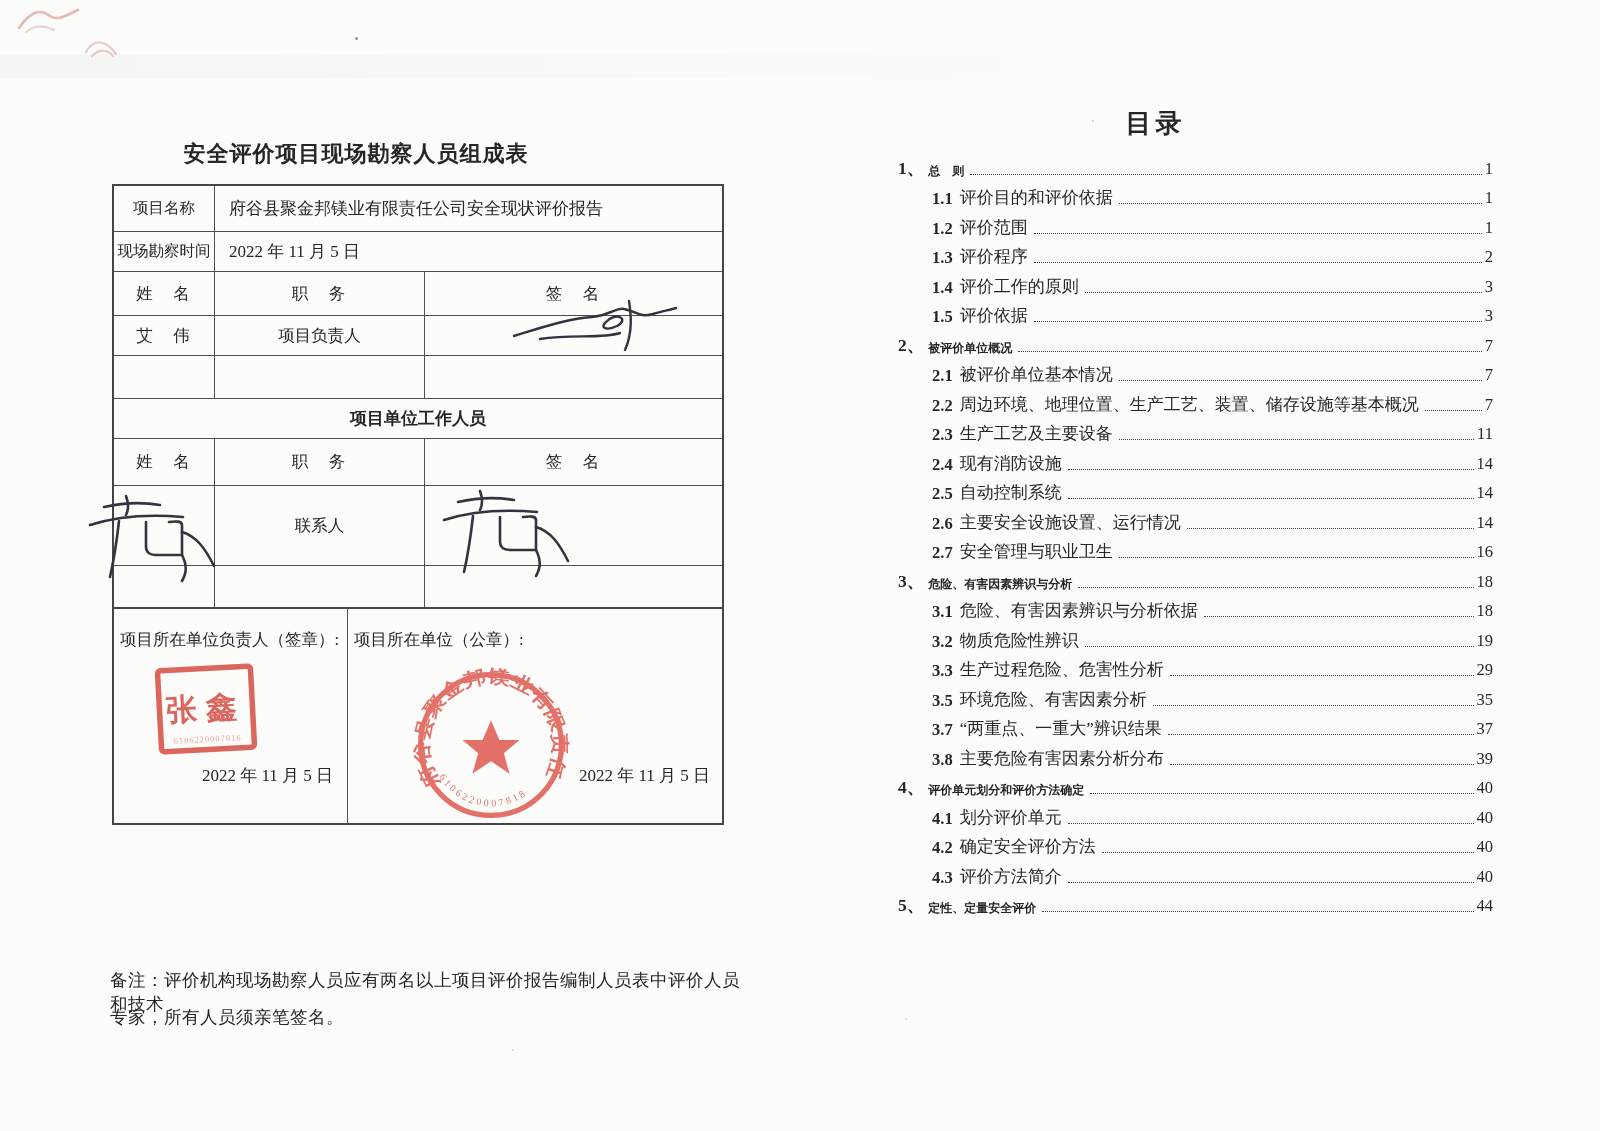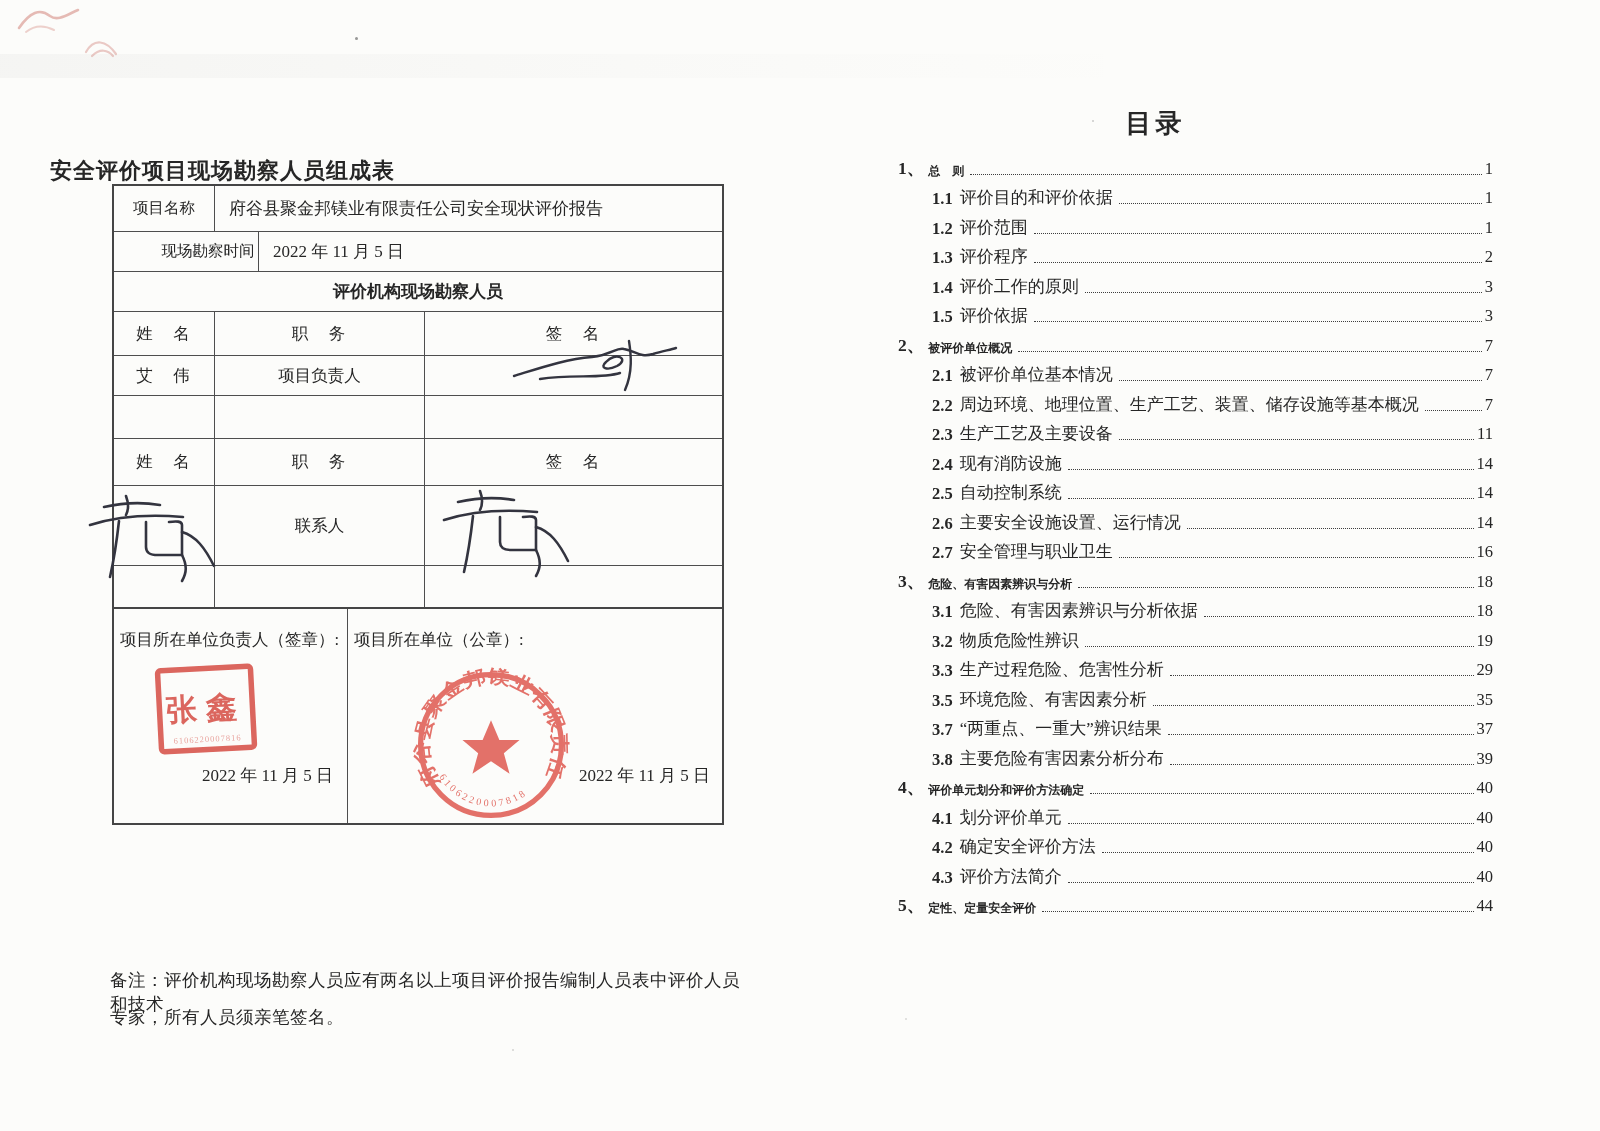--- a/index.html
+++ b/index.html
@@ -7,21 +7,21 @@
        font-family:"Liberation Serif","DejaVu Serif",serif;color:#262626;}
   .sheet{position:relative;width:1600px;height:1131px;background:#fcfcfa;}
 
   
   .scan-band{position:absolute;left:0;top:54px;width:1150px;height:24px;
     background:linear-gradient(90deg,rgba(110,110,110,.05),rgba(120,120,120,.02) 60%,rgba(0,0,0,0));}
   .speck{position:absolute;border-radius:50%;background:rgba(70,70,70,.55);}
   .red-scribble{position:absolute;}
 
   
-  .lp-title{position:absolute;left:112px;top:156px;width:612px;
+  .lp-title{position:absolute;left:112px;top:139px;width:612px;text-align:center;
     transform:translateX(-62px);font-size:22px;font-weight:700;letter-spacing:1px;}
   .ltable{position:absolute;left:112px;top:184px;width:612px;
     border:2px solid #454545;box-sizing:border-box;background:transparent;}
   .trow{display:flex;box-sizing:border-box;border-top:1px solid #4e4e4e;align-items:stretch;}
   .trow.first{border-top:none;}
   .tcell{box-sizing:border-box;display:flex;align-items:center;justify-content:center;
     position:relative;font-size:16.5px;}
   .tcell.brd{border-right:1px solid #4e4e4e;}
   .lblcell{width:101px;flex:none;font-size:15.5px;}
   .valcell{flex:1;justify-content:flex-start;padding-left:14px;font-size:17px;}
@@ -78,26 +78,23 @@
   <div class="speck" style="left:905px;top:1018px;width:2px;height:2px;opacity:.35"></div>
 
   <div class="lp-title">安全评价项目现场勘察人员组成表</div>
 
   <div class="ltable">
     <div id="rows-mount">
         <div class="trow first" style="height: 45px;">
           <div class="tcell lblcell brd">项目名称</div>
           <div class="tcell valcell">府谷县聚金邦镁业有限责任公司安全现状评价报告</div>
         </div>
-        <div class="trow" style="height: 40px; padding-left: 44px;">
+        <div class="trow" style="height: 40px;">
           <div class="tcell lblcell brd">现场勘察时间</div>
           <div class="tcell valcell">2022 年 11 月 5 日</div>
-        </div>
-        <div class="trow" style="height: 40px;">
-          <div class="tcell sec-hd">评价机构现场勘察人员</div>
         </div>
         <div class="trow" style="height: 44px;">
           <div class="tcell c1 brd hdr-txt">姓　名</div>
           <div class="tcell c2 brd hdr-txt">职　务</div>
           <div class="tcell c3 hdr-txt">签　名</div>
         </div>
         <div class="trow" style="height: 40px;">
           <div class="tcell c1 brd hdr-txt">艾　伟</div>
           <div class="tcell c2 brd">项目负责人</div>
           <div class="tcell c3">
@@ -110,20 +107,23 @@
       <path d="M30 41 C62 36 92 41 110 35"></path>
     </g>
   </svg>
 </div>
           </div>
         </div>
         <div class="trow" style="height: 43px;">
           <div class="tcell c1 brd hdr-txt"></div>
           <div class="tcell c2 brd"></div>
           <div class="tcell c3"></div>
+        </div>
+        <div class="trow" style="height: 40px;">
+          <div class="tcell sec-hd">项目单位工作人员</div>
         </div>
         <div class="trow" style="height: 47px;">
           <div class="tcell c1 brd hdr-txt">姓　名</div>
           <div class="tcell c2 brd hdr-txt">职　务</div>
           <div class="tcell c3 hdr-txt">签　名</div>
         </div>
         <div class="trow" style="height: 80px;">
           <div class="tcell c1 brd">
             <div class="sig-wrap" style="left: -28px; top: 5px;">
   <svg width="150" height="95" viewBox="0 0 150 95">

